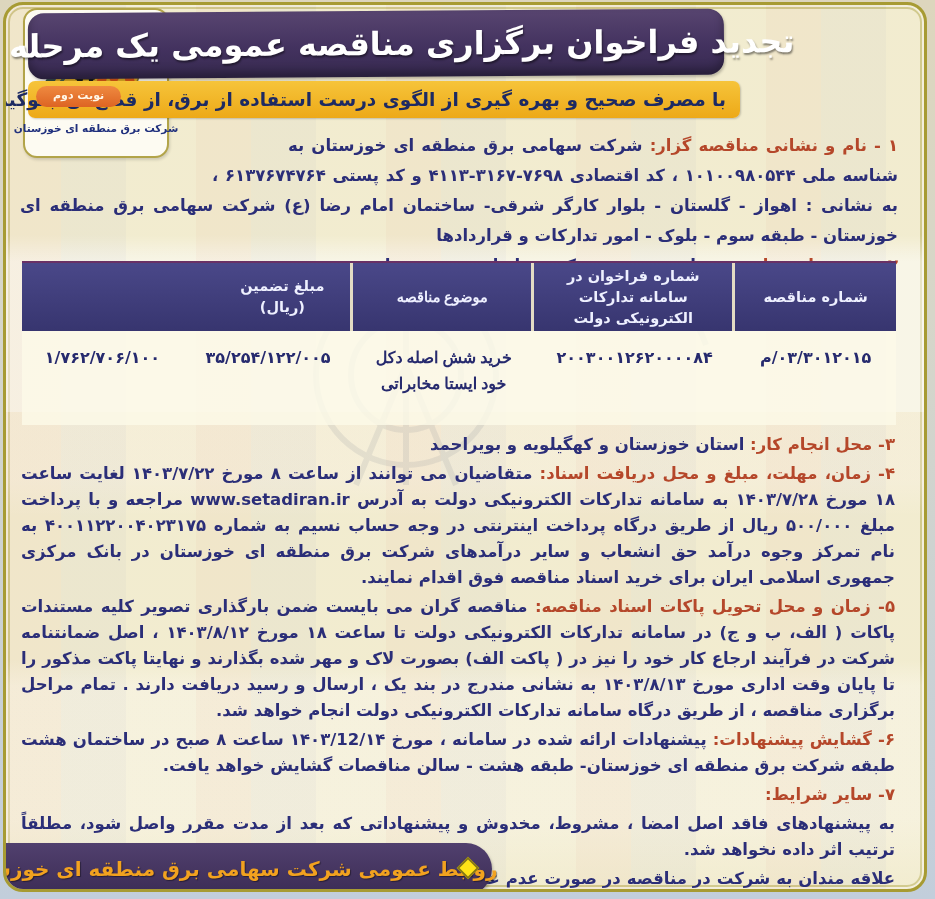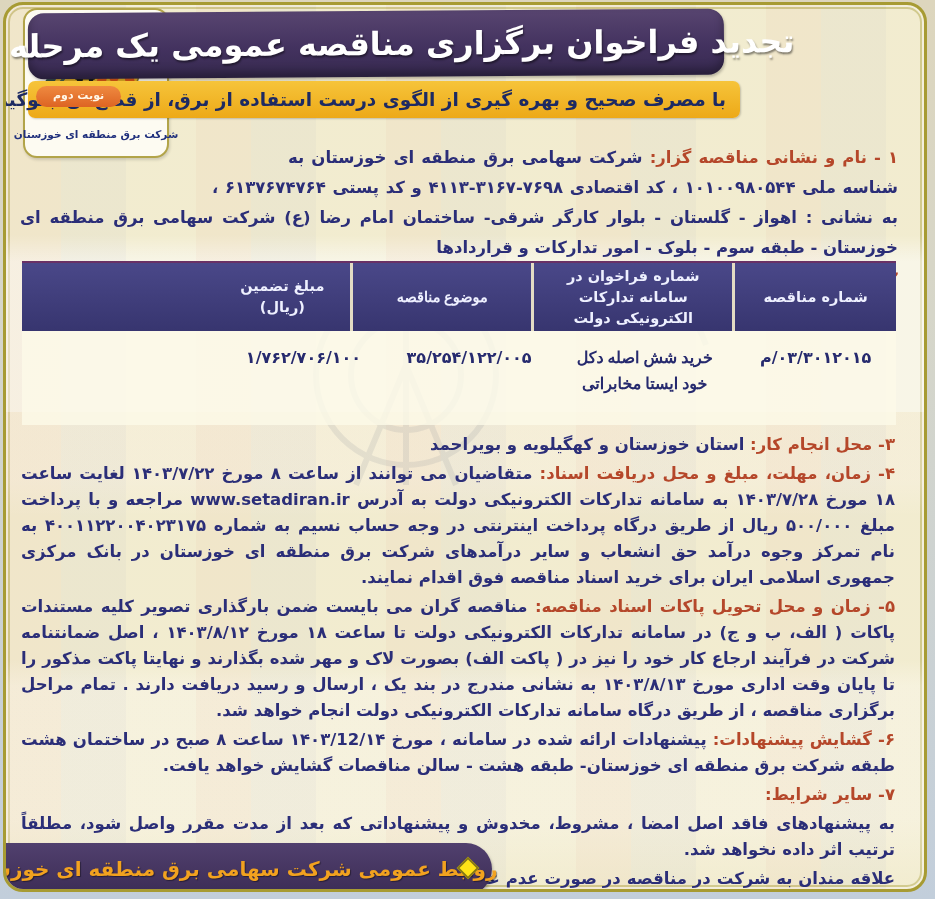--- a/index.html
+++ b/index.html
@@ -25,21 +25,21 @@
   }
   .watermark { position: absolute; left: 250px; top: 240px; opacity: .14; pointer-events: none; }
 
   
   .logo-card {
     position: absolute; right: 755px; top: 3px; width: 146px; height: 150px;
     background: #fdfbf2; border: 2px solid #b2a449; border-radius: 14px;
     display: flex; flex-direction: column; align-items: center; padding-top: 6px;
     box-shadow: 1px 2px 3px rgba(0,0,0,.15);
   }
-  .logo-caption { color: #20307d; font-size: 10.5px; font-weight: bold; margin-top: 8px; white-space: nowrap; }
+  .logo-caption { color: #20307d; font-size: 10.5px; font-weight: bold; margin-top: 2px; white-space: nowrap; }
 
   
   .title-band {
     position: absolute; left: 22px; top: 6px; width: 696px; height: 66px;
     background: linear-gradient(180deg, #584570 0%, #43325f 55%, #372a50 100%);
     border-radius: 16px;
     display: flex; align-items: center; justify-content: center;
     box-shadow: inset 0 -6px 10px rgba(0,0,0,.3), 1px 2px 3px rgba(0,0,0,.25);
     transform: rotate(-.4deg);
   }
@@ -60,21 +60,21 @@
   .slogan-text { color: #1d2a63; font-size: 18.5px; font-weight: bold; white-space: nowrap; }
   .round-badge {
     position: absolute; left: 8px; top: 5px;
     background: linear-gradient(180deg, #ef8a40, #dd6423);
     color: #fff7e8; font-size: 11px; font-weight: bold;
     padding: 3px 17px 5px; border-radius: 16px; white-space: nowrap;
   }
 
   
   .intro {
-    position: absolute; right: 26px; top: 138px; width: 878px;
+    position: absolute; right: 26px; top: 126px; width: 878px;
     font-size: 16.5px; line-height: 30px; font-weight: bold;
     color: #2b2e78; text-align: justify;
   }
   .cut-a { float: left; width: 268px; height: 30px; }
   .cut-b { float: left; clear: left; width: 192px; height: 30px; }
   .lbl { color: #b5472a; font-weight: bold; }
 
   
   .tbl { position: absolute; right: 28px; top: 256px; width: 874px; }
   .thead {
@@ -180,20 +180,21 @@
 
   <div class="tbl">
     <div class="thead">
       <div class="th c1">شماره مناقصه</div>
       <div class="th c2">شماره فراخوان در سامانه تدارکات الکترونیکی دولت</div>
       <div class="th c3">موضوع مناقصه</div>
       <div class="th c5">مبلغ تضمین (ریال)</div>
     </div>
     <div class="trow">
       <div class="td c1">۰۳/۳۰۱۲۰۱۵/م</div>
+      <div class="td c2">۲۰۰۳۰۰۱۲۶۲۰۰۰۰۸۴</div>
       <div class="td c3">خرید شش اصله دکل خود ایستا مخابراتی</div>
       <div class="td c4">۳۵/۲۵۴/۱۲۲/۰۰۵</div>
       <div class="td c5">۱/۷۶۲/۷۰۶/۱۰۰</div>
     </div>
   </div>
 
   <div class="sections">
     <p><b class="lbl">۳- محل انجام کار:</b> <span>استان خوزستان و کهگیلویه و بویراحمد</span></p>
     <p><b class="lbl">۴- زمان، مهلت، مبلغ و محل دریافت اسناد:</b> <span>متقاضیان می توانند از ساعت ۸ مورخ ۱۴۰۳/۷/۲۲ لغایت ساعت ۱۸ مورخ ۱۴۰۳/۷/۲۸ به سامانه تدارکات الکترونیکی دولت به آدرس www.setadiran.ir مراجعه و با پرداخت مبلغ ۵۰۰/۰۰۰ ریال از طریق درگاه پرداخت اینترنتی در وجه حساب نسیم به شماره ۴۰۰۱۱۲۲۰۰۴۰۲۳۱۷۵ به نام تمرکز وجوه درآمد حق انشعاب و سایر درآمدهای شرکت برق منطقه ای خوزستان در بانک مرکزی جمهوری اسلامی ایران برای خرید اسناد مناقصه فوق اقدام نمایند.</span></p>
     <p><b class="lbl">۵- زمان و محل تحویل پاکات اسناد مناقصه:</b> <span>مناقصه گران می بایست ضمن بارگذاری تصویر کلیه مستندات پاکات ( الف، ب و ج) در سامانه تدارکات الکترونیکی دولت تا ساعت ۱۸ مورخ ۱۴۰۳/۸/۱۲ ، اصل ضمانتنامه شرکت در فرآیند ارجاع کار خود را نیز در ( پاکت الف) بصورت لاک و مهر شده بگذارند و نهایتا پاکت مذکور را تا پایان وقت اداری مورخ ۱۴۰۳/۸/۱۳ به نشانی مندرج در بند یک ، ارسال و رسید دریافت دارند . تمام مراحل برگزاری مناقصه ، از طریق درگاه سامانه تدارکات الکترونیکی دولت انجام خواهد شد.</span></p>

